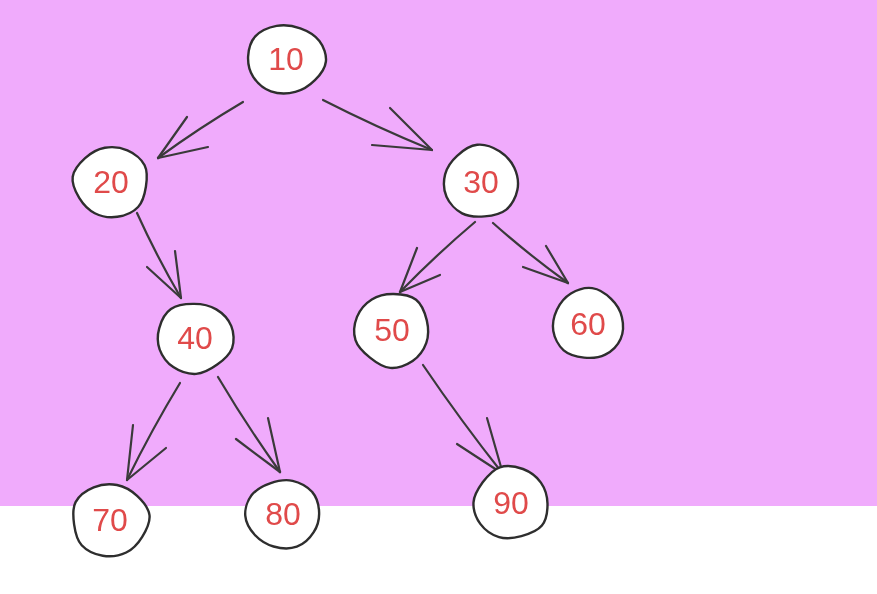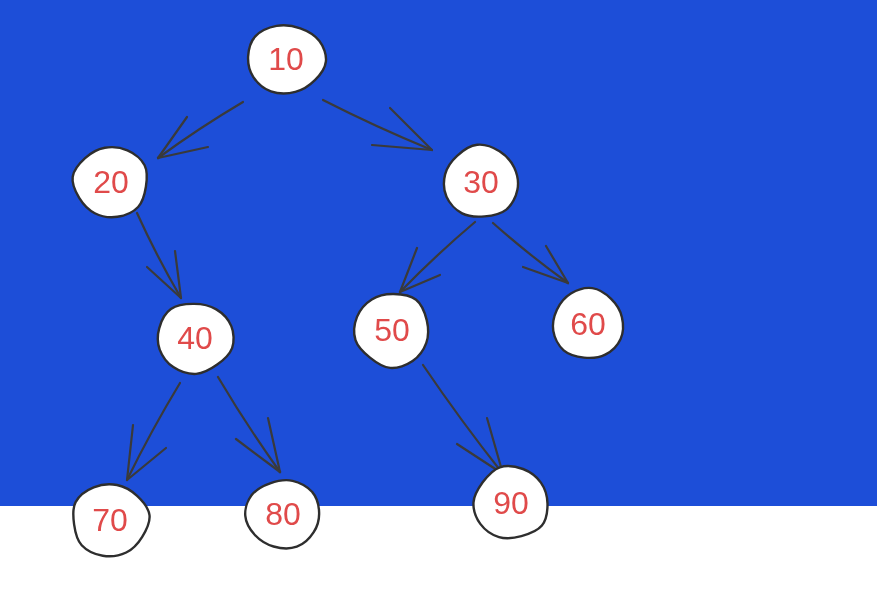--- a/index.html
+++ b/index.html
@@ -8,21 +8,21 @@
     background: #ffffff;
     width: 877px;
     height: 594px;
     overflow: hidden;
     font-family: "Liberation Sans", sans-serif;
   }
   .canvas-wrap {
     position: relative;
     width: 877px;
     height: 506px;
-    background: #1d4ed8;
+    background: #f0abfc;
   }
   svg { display: block; }
   .node-circle {
     fill: #ffffff;
     stroke-linecap: round;
     stroke-linejoin: round;
   }
   .node-label {
     text-anchor: middle;
     font-family: "Liberation Sans", sans-serif;

